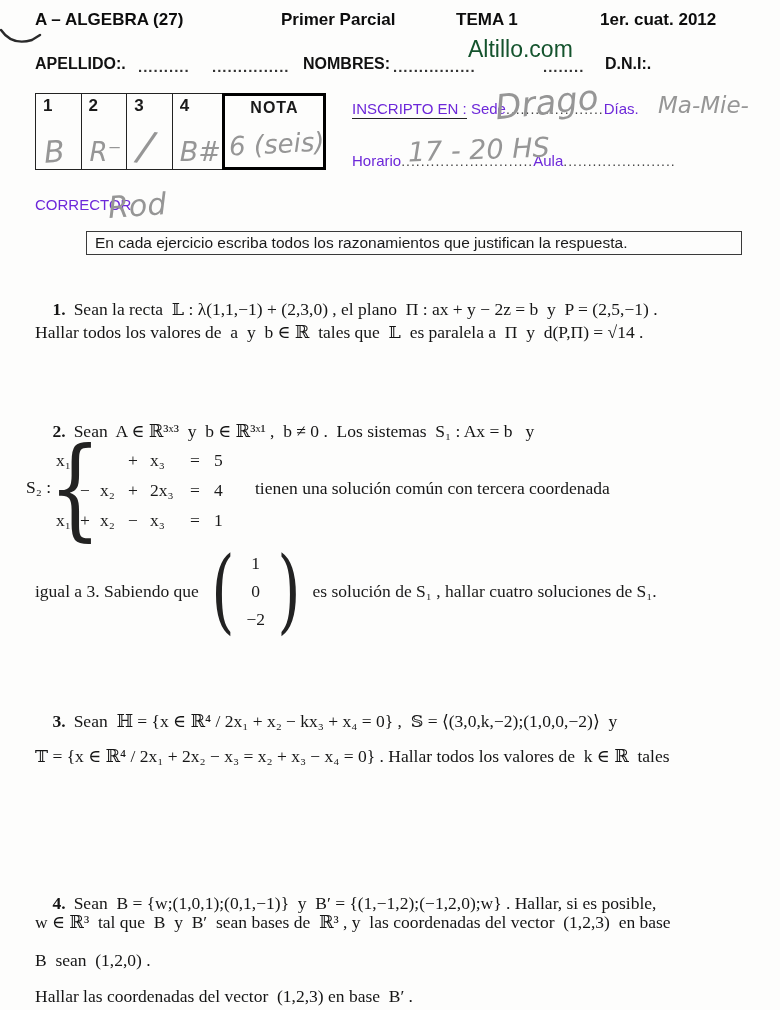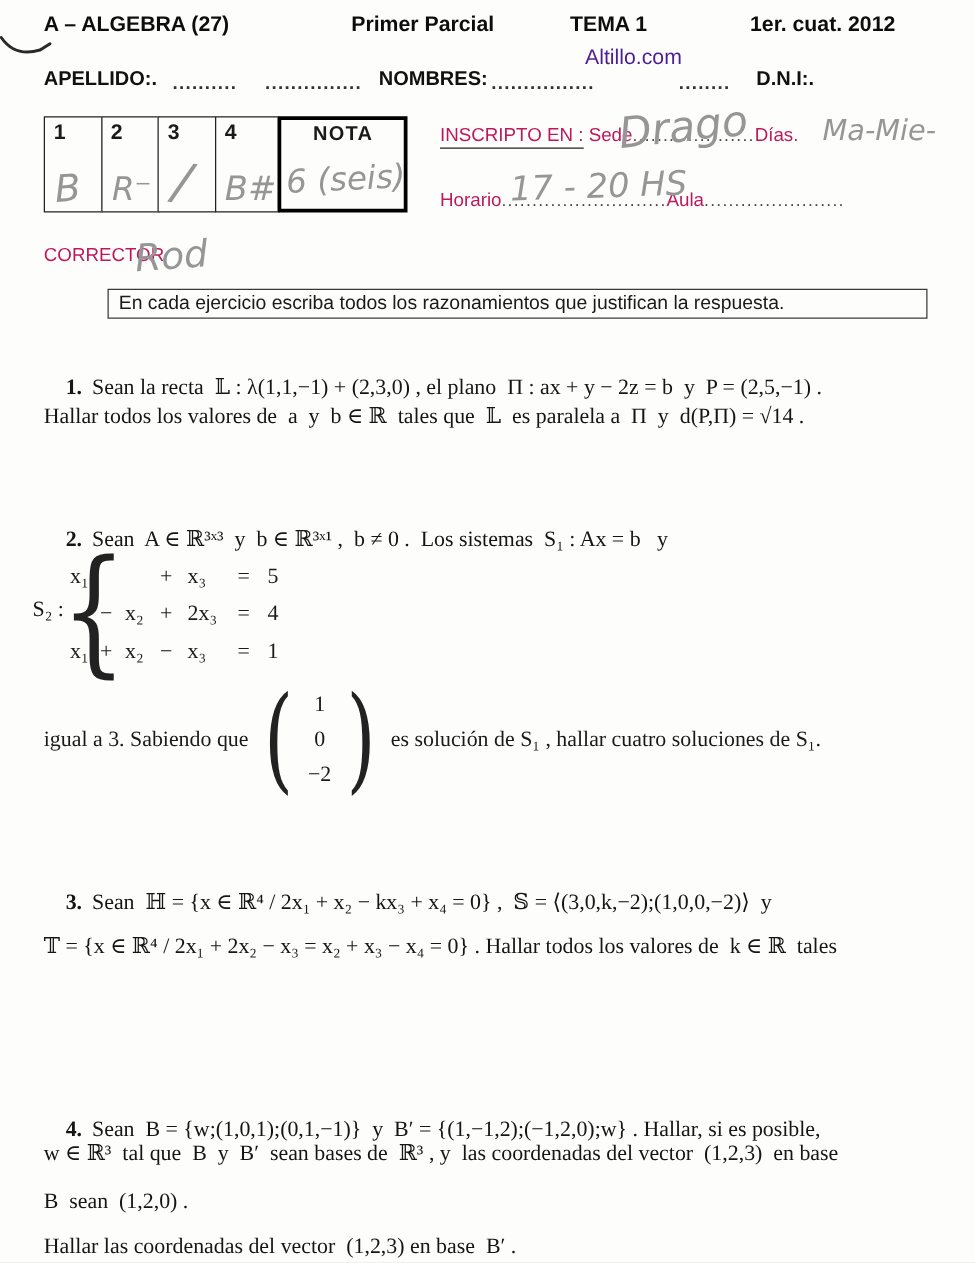--- a/index.html
+++ b/index.html
@@ -2,23 +2,23 @@
 <html><head>
 <meta charset="utf-8">
 <style>
   html,body{margin:0;padding:0;background:#e8e8e8;}
   .page{position:relative;width:780px;height:1010px;background:#fdfdfc;overflow:hidden;
         font-family:"Liberation Sans",sans-serif;color:#1a1a1a;}
   .abs{position:absolute;}
   .hdr{font-weight:bold;font-size:17px;white-space:pre;color:#0d0d0d;}
   .lbl{font-weight:bold;font-size:16px;white-space:pre;color:#111;text-align:right;}
   .dots{font-weight:bold;font-size:15px;letter-spacing:1px;color:#333;white-space:pre;}
-  .sans{font-size:15px;white-space:pre;color:#be185d;}
+  .sans{font-size:15px;white-space:pre;color:#6d28d9;}
   .sdots{font-size:14px;letter-spacing:1px;color:#444;white-space:pre;}
-  .watermark{font-size:17px;color:#4c1d95;}
+  .watermark{font-size:23px;color:#14532d;}
   .hw{font-family:"DejaVu Sans",sans-serif;font-style:italic;color:#969696;white-space:pre;}
   .underl{border-bottom:1.5px solid #222;padding-bottom:1px;}
   
   .gtable{position:absolute;left:35px;top:93px;display:flex;height:77px;}
   .gcell{position:relative;border:1.4px solid #222;margin-right:-1.4px;box-sizing:border-box;background:#fdfdfc;}
   .gnum{position:absolute;top:2px;left:7px;font-weight:bold;font-size:17px;}
   .ghw{position:absolute;font-size:30px;}
   .gnota{position:relative;border:3.5px solid #000;box-sizing:border-box;width:104px;background:#fdfdfc;}
   .gnotalbl{display:block;text-align:center;font-weight:bold;font-size:16px;margin-top:3px;letter-spacing:1px;}
   
@@ -134,20 +134,21 @@
       <span>=</span>
       <span>4</span>
     <span>x₁</span>
       <span>+</span>
       <span>x₂</span>
       <span>−</span>
       <span>x₃</span>
       <span>=</span>
       <span>1</span>
   </div>
+  <span class="pline" style="left:255px;top:478px">tienen una solución común con tercera coordenada</span>
 
   <div class="p2row3">
     <span>igual a 3. Sabiendo que</span>
     <span class="vec">
       <span class="vparen">(</span>
       <span class="vnums">
         <span>1</span>
         <span>0</span>
         <span>−2</span>
       </span>

